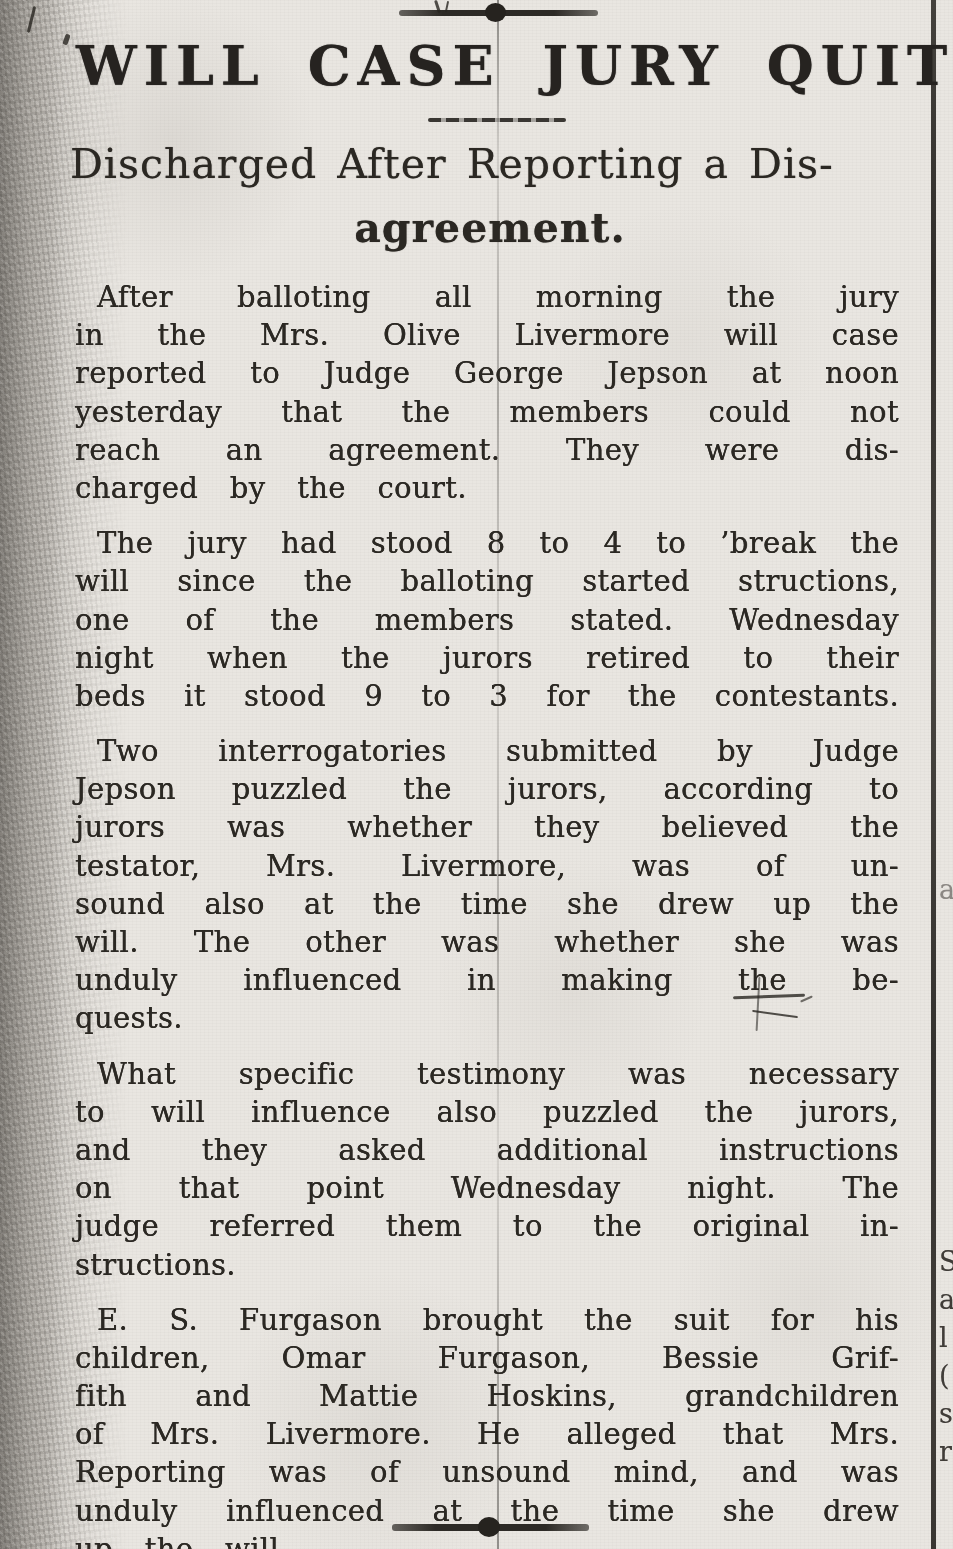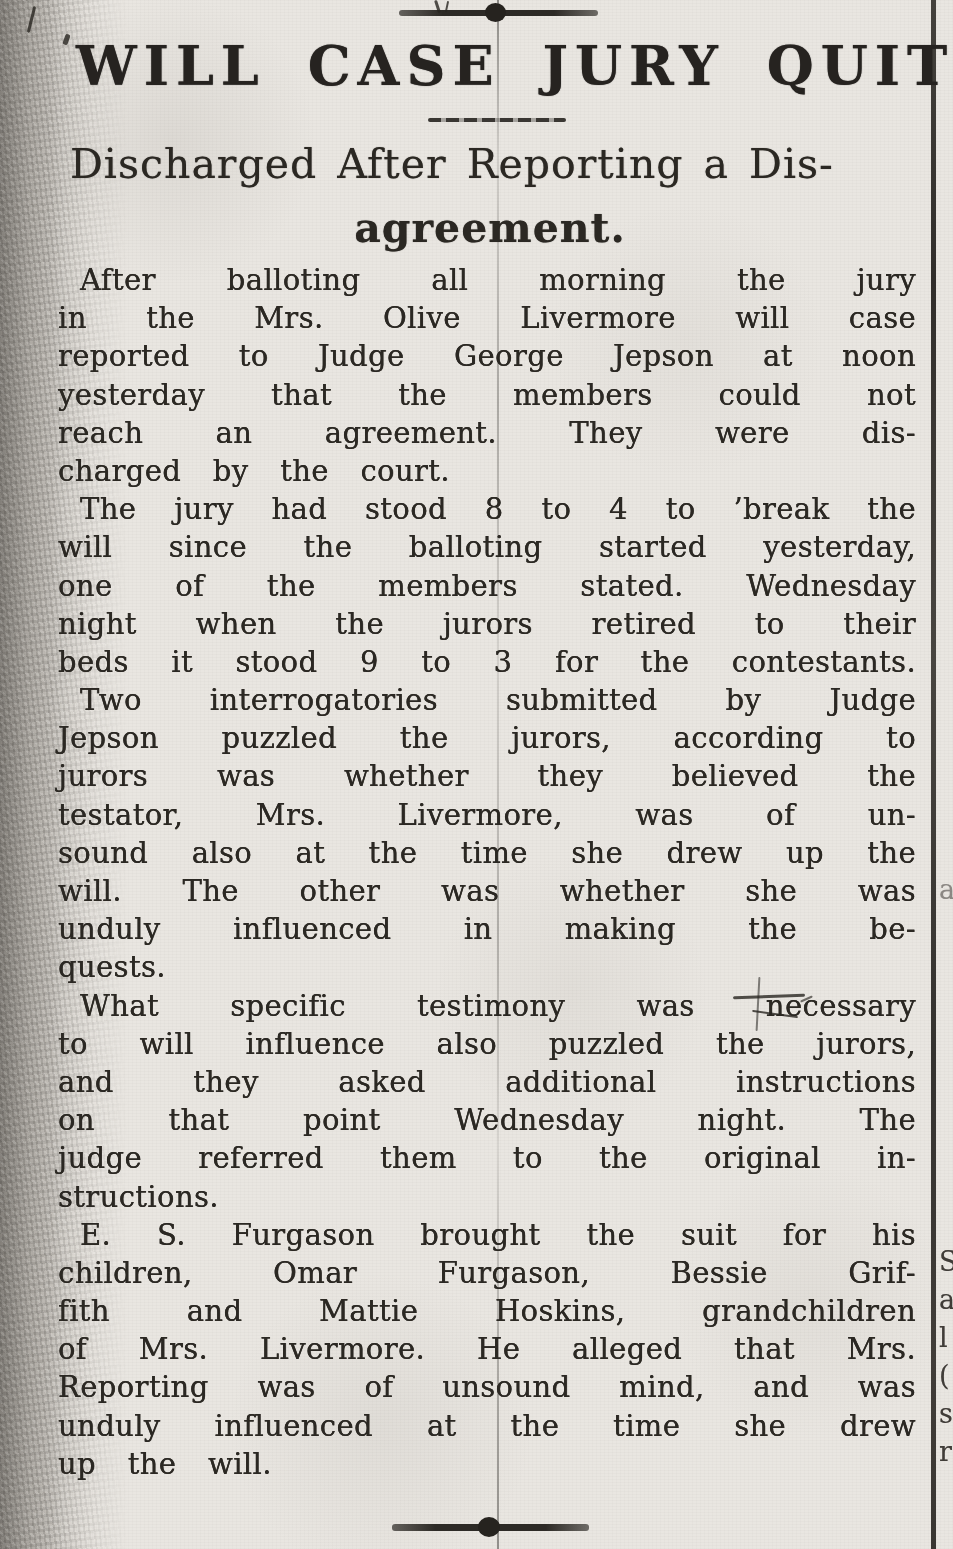--- a/index.html
+++ b/index.html
@@ -83,21 +83,21 @@
     text-shadow:0 0 .8px rgba(38,35,32,.7);
     white-space:nowrap;display:flex;justify-content:space-between;
   }
   .sub2{
     margin-top:17px;text-align:center;
     font-size:41px;font-weight:bold;line-height:46px;letter-spacing:1px;
     text-shadow:0 0 .8px rgba(38,35,32,.7);
   }
   
   .body-col{position:absolute;left:58px;top:261px;width:858px;}
-  .para{margin:0;}
+  .para{margin:17px;}
   .line{
     display:block;height:38.2px;line-height:38.2px;
     font-size:29px;letter-spacing:.4px;word-spacing:4px;
     text-align:justify;text-align-last:justify;
     white-space:nowrap;
     text-shadow:0 0 .6px rgba(43,40,35,.85), .3px .3px .4px rgba(43,40,35,.45);
   }
   .line.first{text-indent:22px;}
   .line.end{text-align-last:left;word-spacing:22px;}
   
@@ -153,21 +153,21 @@
     <p class="para">
       <span class="line first">After balloting all morning the jury</span>
       <span class="line">in the Mrs. Olive Livermore will case</span>
       <span class="line">reported to Judge George Jepson at noon</span>
       <span class="line">yesterday that the members could not</span>
       <span class="line">reach an agreement. They were dis-</span>
       <span class="line end">charged by the court.</span>
     </p>
     <p class="para">
       <span class="line first">The jury had stood 8 to 4 to ’break the</span>
-      <span class="line">will since the balloting started yesterday,</span>
+      <span class="line">will since the balloting started structions,</span>
       <span class="line">one of the members stated. Wednesday</span>
       <span class="line">night when the jurors retired to their</span>
       <span class="line">beds it stood 9 to 3 for the contestants.</span>
     </p>
     <p class="para">
       <span class="line first">Two interrogatories submitted by Judge</span>
       <span class="line">Jepson puzzled the jurors, according to</span>
       <span class="line">jurors was whether they believed the</span>
       <span class="line">testator, Mrs. Livermore, was of un-</span>
       <span class="line">sound also at the time she drew up the</span>

